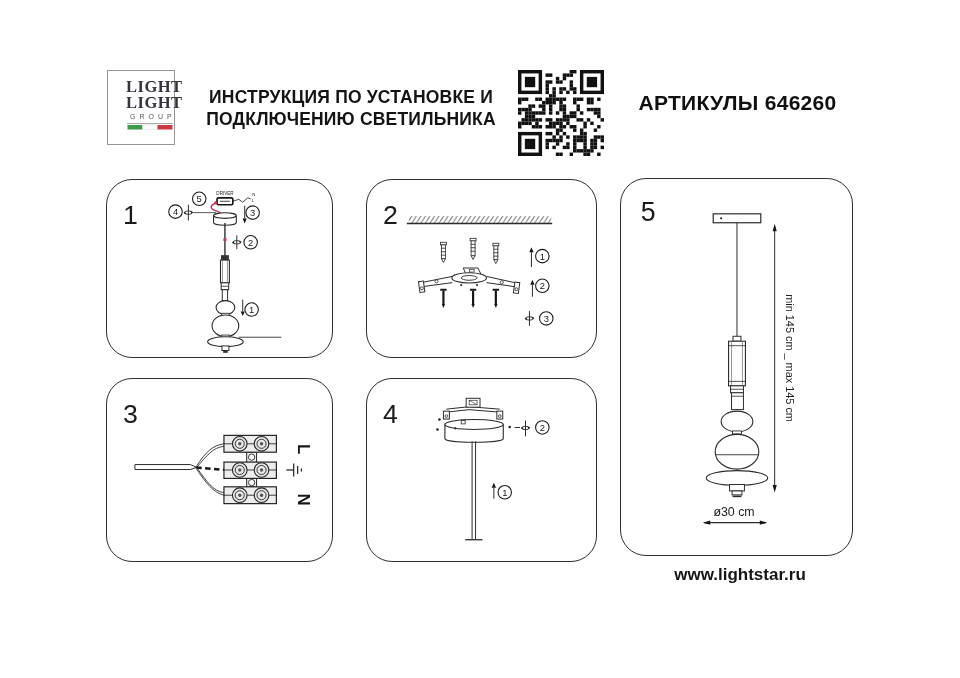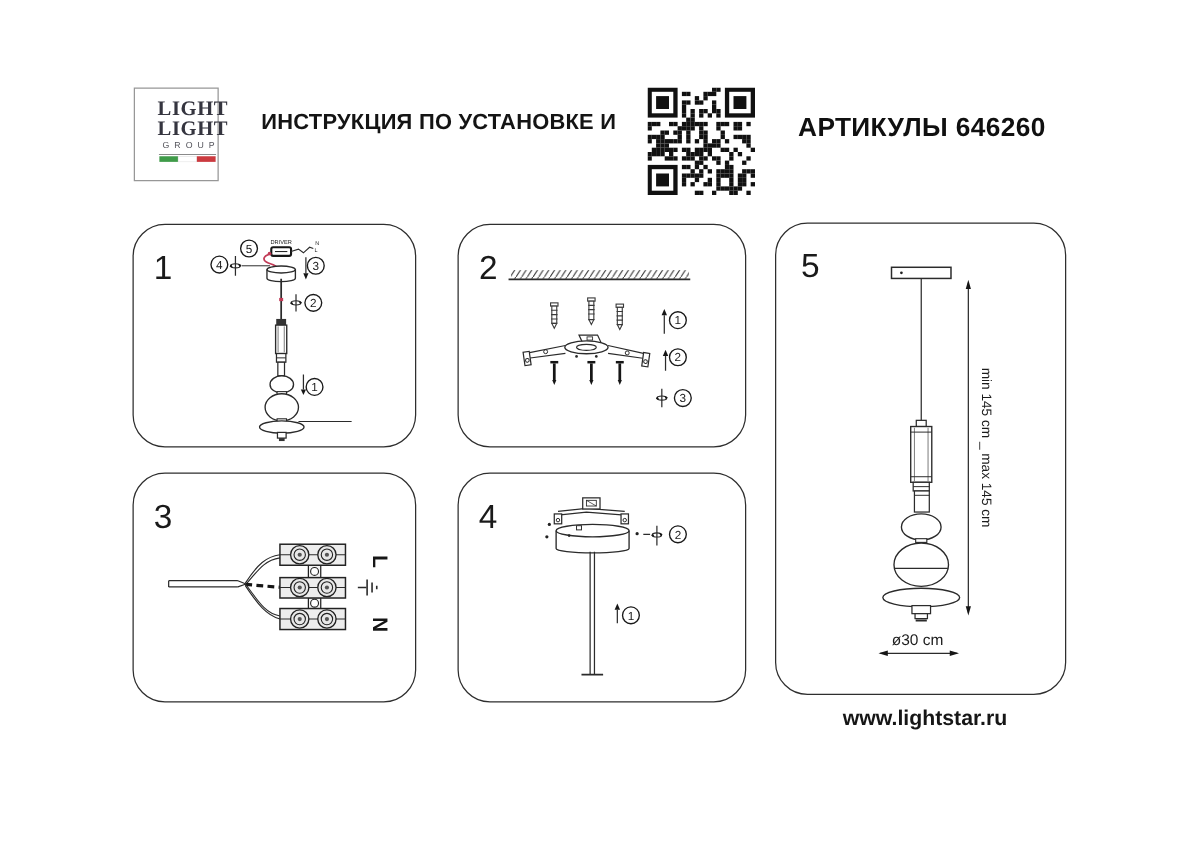--- a/index.html
+++ b/index.html
@@ -47,20 +47,21 @@
     <svg id="logo-flag" width="46" height="7" viewBox="0 0 46 7">
       <line x1="0" y1="0.6" x2="46" y2="0.6" stroke="#8a8a8a" stroke-width="0.8"></line>
       <rect x="0.5" y="2" width="15" height="4.5" fill="#3f9b49"></rect>
       <rect x="15.5" y="2" width="15" height="4.5" fill="#ffffff" stroke="#d9d9d9" stroke-width="0.4"></rect>
       <rect x="30.5" y="2" width="15" height="4.5" fill="#cb3a3f"></rect>
     </svg>
   </div>
 
   <div class="abs" id="main-title">
     <div>ИНСТРУКЦИЯ ПО УСТАНОВКЕ И</div>
+    <div>ПОДКЛЮЧЕНИЮ СВЕТИЛЬНИКА</div>
   </div>
 
   <div class="abs" id="qr-wrap">
     <svg id="qr-svg" viewBox="0 0 86 86">
         <rect width="86" height="86" fill="#fff"></rect>
         <rect x="51.60" y="0.00" width="3.44" height="3.44" fill="#111"></rect>
         <rect x="55.04" y="0.00" width="3.44" height="3.44" fill="#111"></rect>
         <rect x="27.52" y="3.44" width="3.44" height="3.44" fill="#111"></rect>
         <rect x="30.96" y="3.44" width="3.44" height="3.44" fill="#111"></rect>
         <rect x="44.72" y="3.44" width="3.44" height="3.44" fill="#111"></rect>

